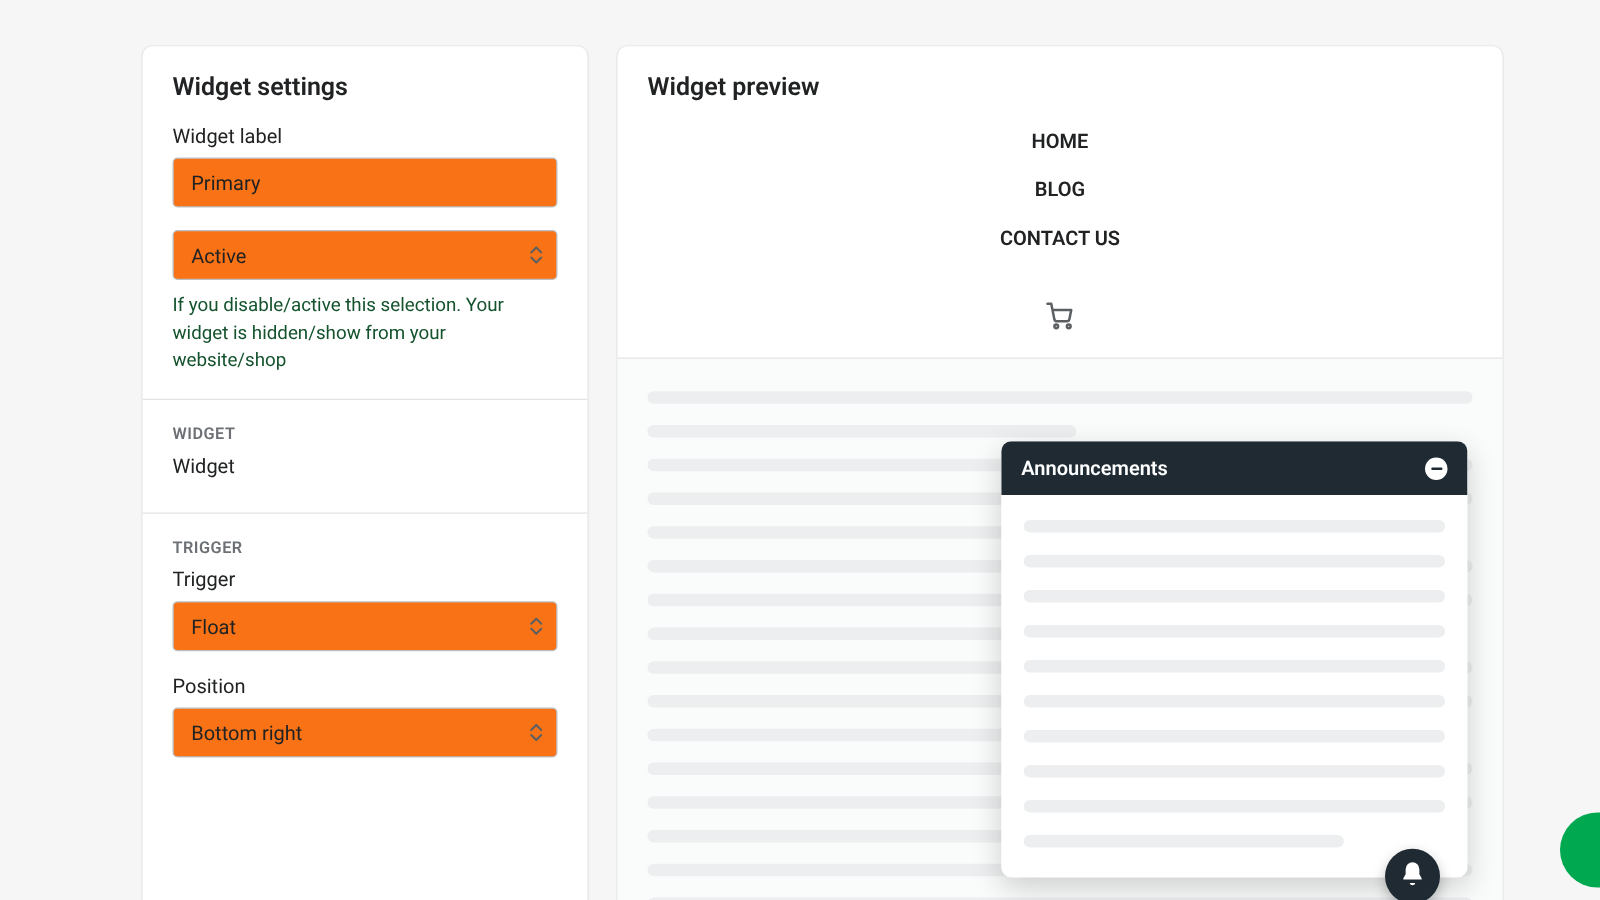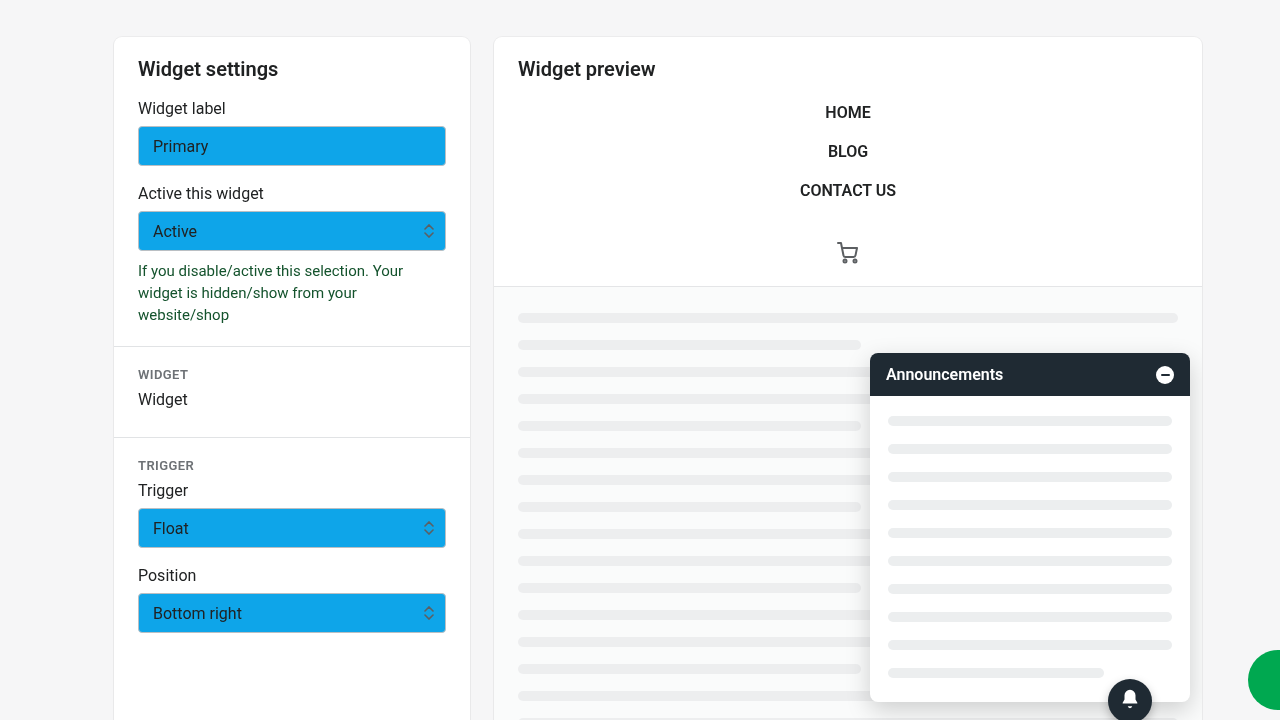--- a/index.html
+++ b/index.html
@@ -53,21 +53,21 @@
     color: #202223;
   }
   .input, .select {
     width: 100%;
     height: 40px;
     border: 1px solid #babfc3;
     border-radius: 4px;
     padding: 0 14px;
     font-size: 16px;
     font-family: inherit;
-    background: #0ea5e9;
+    background: #f97316;
     color: #202223;
   }
   .select-wrap { position: relative; }
   .select {
     appearance: none;
     -webkit-appearance: none;
     padding-right: 34px;
     cursor: pointer;
   }
   .select-arrows {
@@ -124,22 +124,22 @@
   .sk {
     height: 10px;
     background: #edeeef;
     border-radius: 5px;
   }
   .sk.w1 { width: 100%; }
   .sk.w2 { width: 52%; }
   
   .popover {
     position: absolute;
-    width: 320px;
-    right: 12px;
+    width: 373px;
+    right: 28px;
     top: 316px;
     background: #fff;
     border-radius: 8px;
     box-shadow: 0 8px 24px rgba(0,0,0,0.18);
     overflow: hidden;
   }
   .popover-head {
     background: #1f2a33;
     color: #fff;
     display: flex;
@@ -212,21 +212,20 @@
 <div class="layout">
 
   <div class="card settings-card">
     <div class="card-section">
       <div class="card-title">Widget settings</div>
       <div class="field">
         <label class="field-label">Widget label</label>
         <input class="input" type="text" value="Primary" style="">
       </div>
       <div class="field">
-        <label class="field-label">Active this widget</label>
         <div class="select-wrap">
           <select class="select">
             <option>Active</option>
           </select>
           <span class="select-arrows">
             <svg width="10" height="6" viewBox="0 0 10 6">
                 <path d="M1 5l4-4 4 4" stroke="#5c5f62" stroke-width="1.6" fill="none" stroke-linecap="round"></path>
               </svg>
             <svg width="10" height="6" viewBox="0 0 10 6">
                 <path d="M1 1l4 4 4-4" stroke="#5c5f62" stroke-width="1.6" fill="none" stroke-linecap="round"></path>

